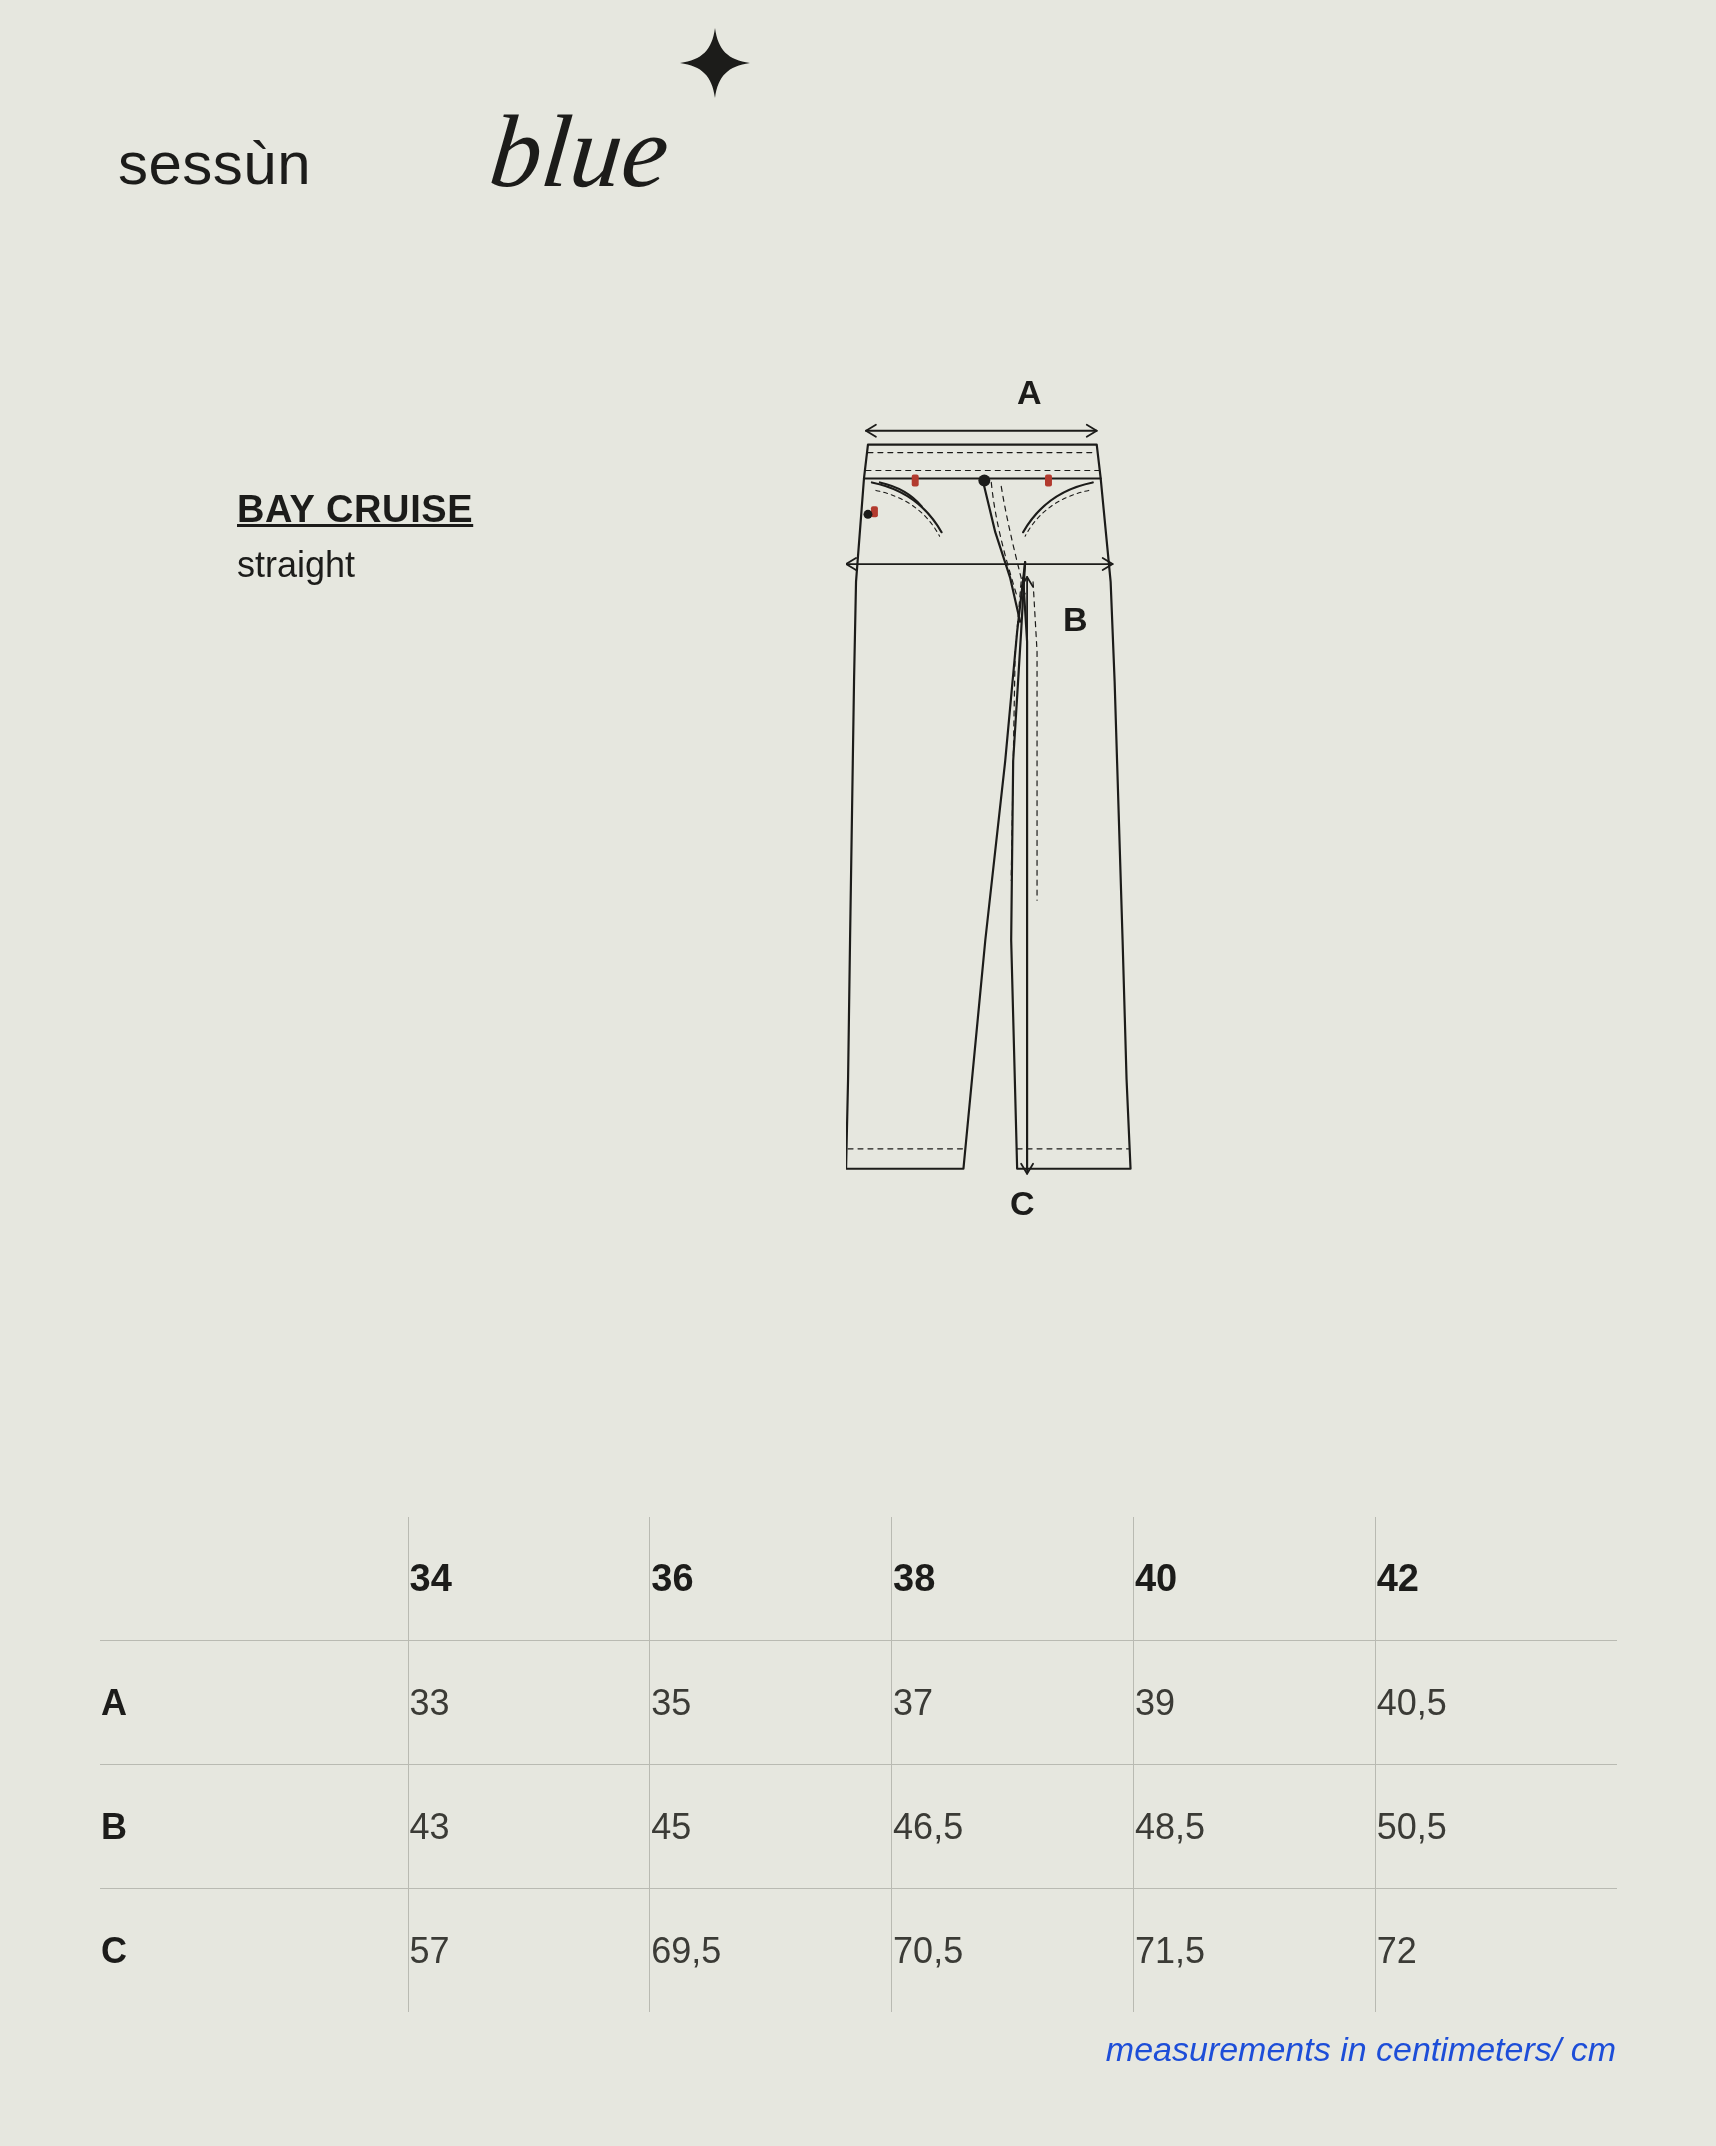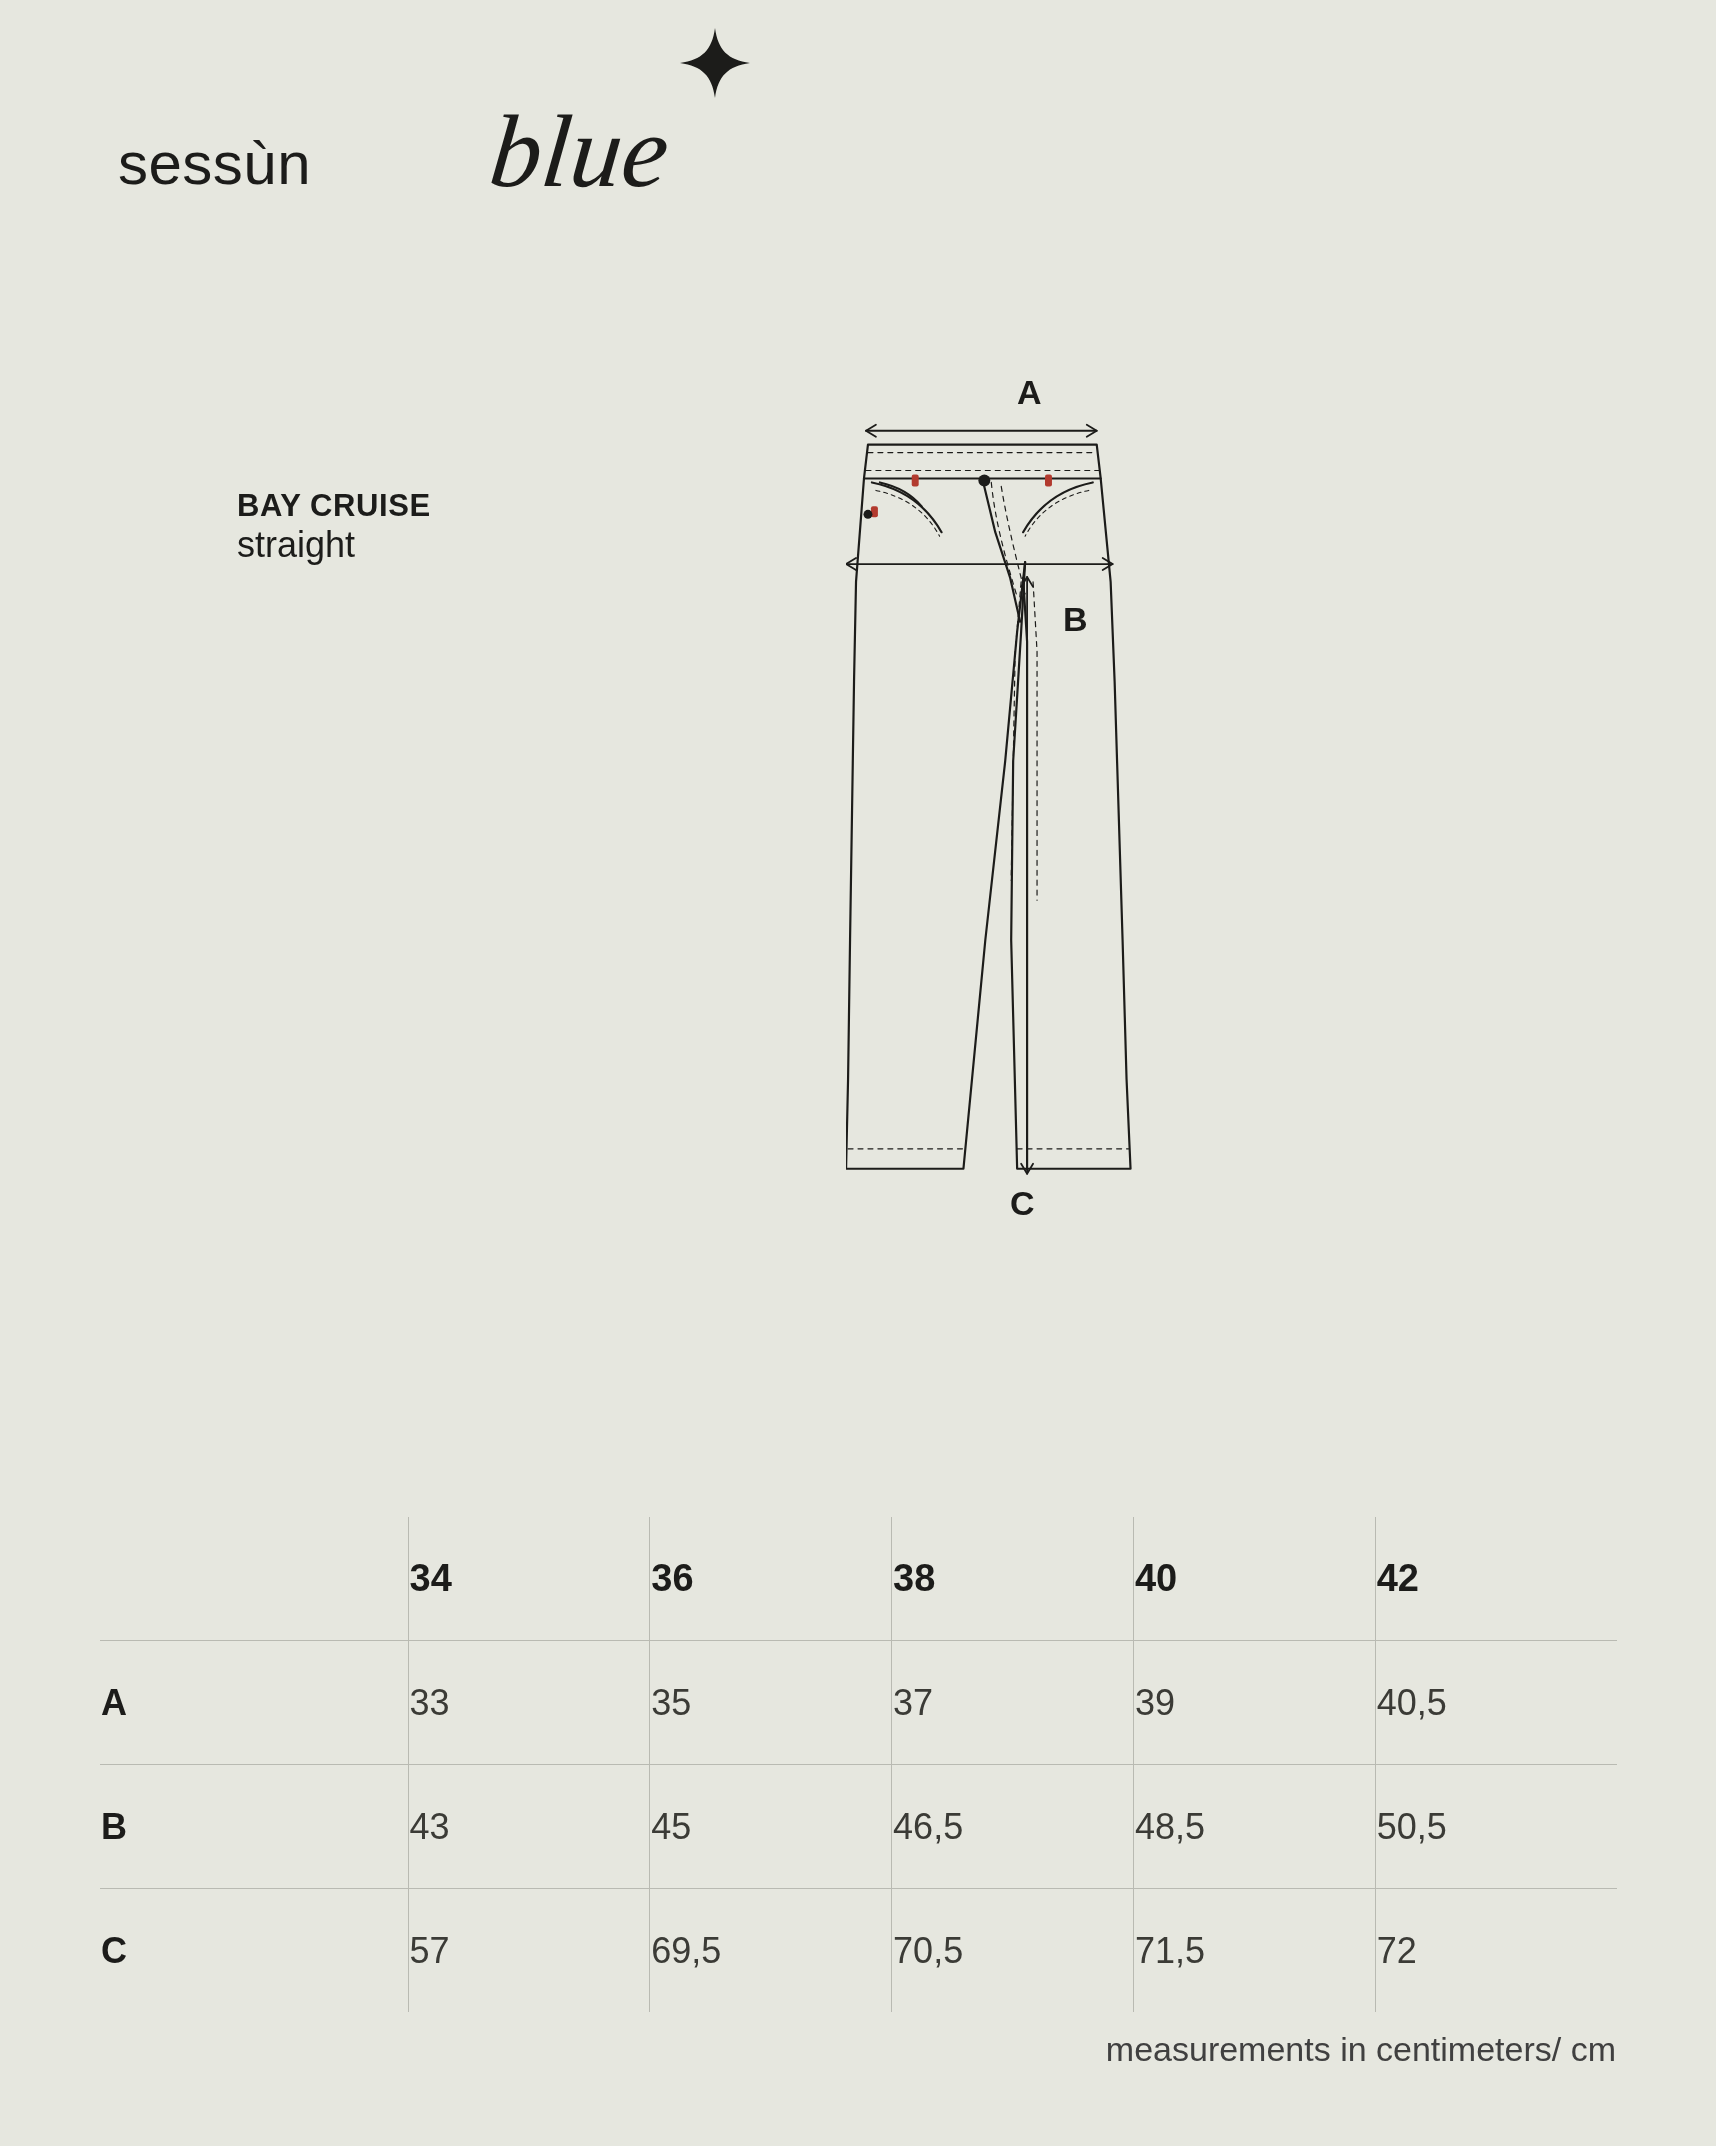--- a/index.html
+++ b/index.html
@@ -53,25 +53,26 @@
   }
 
   
   .style-block {
     position: absolute;
     left: 237px;
     top: 488px;
     width: 428px;
   }
   .style-name {
-    font-size: 31px;
+    font-size: 38px;
     font-weight: bold;
     letter-spacing: 0.6px;
-    margin: 0 0 0 0;
-    color: #1c1c1a;
+    margin: 0 0 13px 0;
+    color: #1c1c1a;
+    text-decoration: underline;
   }
   .style-sub {
     font-size: 36px;
     font-style: italic;
     margin: 0 0 10px 0;
     color: #1c1c1a;
   }
   .style-line {
     font-size: 36px;
     margin: 0 0 10px 0;
@@ -134,21 +135,22 @@
   table.size-table thead tr > * { border-top: none; }
   table.size-table tbody tr:last-child > * { border-bottom: none; }
   
   table.size-table thead th.corner { border-top: none; border-left: none; }
 
   .footnote {
     position: absolute;
     right: 100px;
     top: 2030px;
     font-size: 34px;
-    color: #404040;
+    font-style: italic;
+    color: #1d4ed8;
   }
 </style>
 </head>
 <body>
 
 <div class="logo-block">
   <div class="logo-word">sessùn</div>
   <div class="logo-script">blue</div>
   <div class="logo-star">
     <svg viewBox="0 0 70 70" width="70" height="70" aria-hidden="true">

